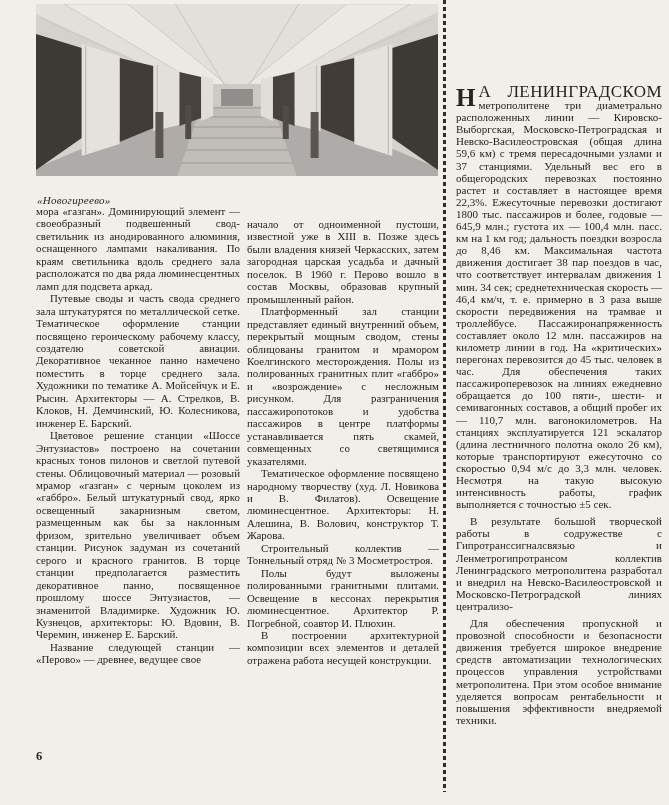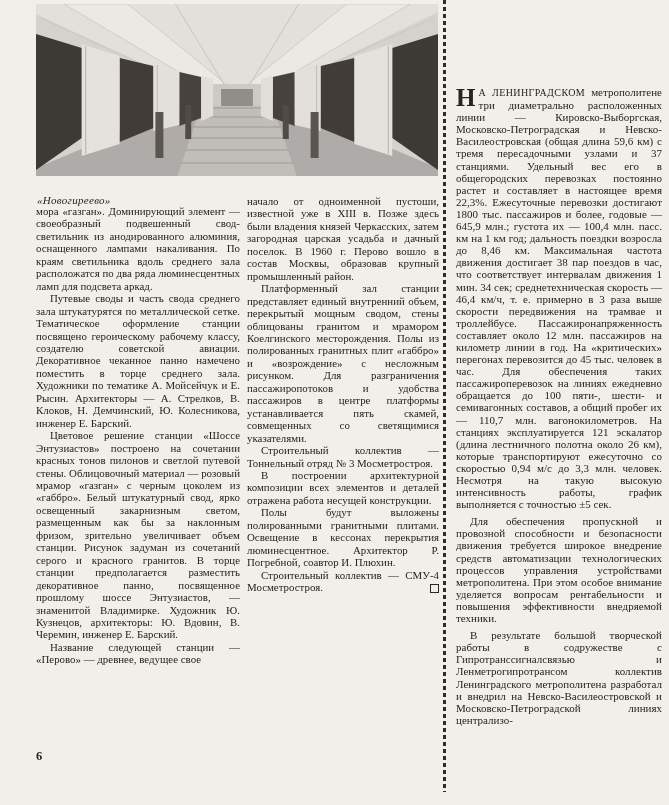--- a/index.html
+++ b/index.html
@@ -27,38 +27,38 @@
     font-style:italic;font-size:11px;letter-spacing:.3px;
   }
   .col{
     position:absolute;
     text-align:justify;
     overflow-wrap:break-word;
   }
   .col p{margin:0;}
   .col p.ind{text-indent:14px;}
   .col-left{left:36px;top:205px;width:204px;font-size:10.9px;line-height:12.45px;}
-  .col-mid{left:247px;top:195px;width:192px;font-size:10.9px;line-height:12.45px;}
+  .col-mid{left:247px;top:218px;width:192px;font-size:10.9px;line-height:12.45px;}
   .col-right{left:456px;top:86px;width:206px;font-size:11px;line-height:12.1px;}
   .col-right p.gap{margin-top:5px;}
   .divider{
     position:absolute;left:443px;top:0;width:3px;height:792px;
     background:repeating-linear-gradient(
       to bottom,
       var(--divider) 0px, var(--divider) 4px,
       transparent 4px, transparent 7px);
   }
   .dropcap{
     float:left;
     font-weight:bold;
     font-size:25px;line-height:21px;
     padding:1px 3px 0 0;
   }
   .lead{
-    font-size:10px;
+    font-size:17px;
     letter-spacing:.4px;
   }
   .endmark{
     float:right;
     width:7px;height:7px;
     border:1.4px solid #2a2825;
     margin-top:3px;
     background:transparent;
   }
   .page-number{
@@ -131,34 +131,31 @@
   <div class="col col-left">
     <p>мора «газган». Доминирующий элемент — своеобразный подвешенный свод-светильник из анодированного алюминия, оснащенного лампами накаливания. По краям светильника вдоль среднего зала расположатся по два ряда люминесцентных ламп для подсвета аркад.</p>
     <p class="ind">Путевые своды и часть свода среднего зала штукатурятся по металлической сетке. Тематическое оформление станции посвящено героическому рабочему классу, создателю советской авиации. Декоративное чеканное панно намечено поместить в торце среднего зала. Художники по тематике А. Мойсейчук и Е. Рысин. Архитекторы — А. Стрелков, В. Клоков, Н. Демчинский, Ю. Колесникова, инженер Е. Барский.</p>
     <p class="ind">Цветовое решение станции «Шоссе Энтузиастов» построено на сочетании красных тонов пилонов и светлой путевой стены. Облицовочный материал — розовый мрамор «газган» с черным цоколем из «габбро». Белый штукатурный свод, ярко освещенный закарнизным светом, размещенным как бы за наклонным фризом, зрительно увеличивает объем станции. Рисунок задуман из сочетаний серого и красного гранитов. В торце станции предполагается разместить декоративное панно, посвященное прошлому шоссе Энтузиастов, — знаменитой Владимирке. Художник Ю. Кузнецов, архитекторы: Ю. Вдовин, В. Черемин, инженер Е. Барский.</p>
     <p class="ind">Название следующей станции — «Перово» — древнее, ведущее свое</p>
   </div>
 
   <div class="col col-mid">
     <p>начало от одноименной пустоши, известной уже в XIII в. Позже здесь были владения князей Черкасских, затем загородная царская усадьба и дачный поселок. В 1960 г. Перово вошло в состав Москвы, образовав крупный промышленный район.</p>
     <p class="ind">Платформенный зал станции представляет единый внутренний объем, перекрытый мощным сводом, стены облицованы гранитом и мрамором Коелгинского месторождения. Полы из полированных гранитных плит «габбро» и «возрождение» с несложным рисунком. Для разграничения пассажиропотоков и удобства пассажиров в центре платформы устанавливается пять скамей, совмещенных со светящимися указателями.</p>
+    <p class="ind">Тематическое оформление посвящено народному творчеству (худ. Л. Новикова и В. Филатов). Освещение люминесцентное. Архитекторы: Н. Алешина, В. Волович, конструктор Т. Жарова.</p>
     <p class="ind">Строительный коллектив — Тоннельный отряд № 3 Мосметростроя.</p>
+    <p class="ind">Полы будут выложены полированными гранитными плитами. Освещение в кессонах перекрытия люминесцентное. Архитектор Р. Погребной, соавтор И. Плюхин.</p>
     <p class="ind">В построении архитектурной композиции всех элементов и деталей отражена работа несущей конструкции.</p>
-    <p class="ind">Полы будут выложены полированными гранитными плитами. Освещение в кессонах перекрытия люминесцентное. Архитектор Р. Погребной, соавтор И. Плюхин.</p>
-    <p class="ind">
-      <span>Строительный коллектив — СМУ-4 Мосметростроя.</span>
-      <span class="endmark"></span>
-    </p>
   </div>
 
   <div class="divider"></div>
 
   <div class="col col-right">
     <p>
       <span class="dropcap">Н</span><span class="lead">А ЛЕНИНГРАДСКОМ </span><span>метрополитене три диаметрально расположенных линии — Кировско-Выборгская, Московско-Петроградская и Невско-Василеостровская (общая длина 59,6 км) с тремя пересадочными узлами и 37 станциями. Удельный вес его в общегородских перевозках постоянно растет и составляет в настоящее время 22,3%. Ежесуточные перевозки достигают 1800 тыс. пассажиров и более, годовые — 645,9 млн.; густота их — 100,4 млн. пасс. км на 1 км год; дальность поездки возросла до 8,46 км. Максимальная частота движения достигает 38 пар поездов в час, что соответствует интервалам движения 1 мин. 34 сек; среднетехническая скорость — 46,4 км/ч, т. е. примерно в 3 раза выше скорости передвижения на трамвае и троллейбусе. Пассажиронапряженность составляет около 12 млн. пассажиров на километр линии в год. На «критических» перегонах перевозится до 45 тыс. человек в час. Для обеспечения таких пассажироперевозок на линиях ежедневно обращается до 100 пяти-, шести- и семивагонных составов, а общий пробег их — 110,7 млн. вагонокилометров. На станциях эксплуатируется 121 эскалатор (длина лестничного полотна около 26 км), которые транспортируют ежесуточно со скоростью 0,94 м/с до 3,3 млн. человек. Несмотря на такую высокую интенсивность работы, график выполняется с точностью ±5 сек.</span>
     </p>
+    <p class="ind gap">В результате большой творческой работы в содружестве с Гипротранссигналсвязью и Ленметрогипротрансом коллектив Ленинградского метрополитена разработал и внедрил на Невско-Василеостровской и Московско-Петроградской линиях централизо-</p>
     <p class="ind gap">Для обеспечения пропускной и провозной способности и безопасности движения требуется широкое внедрение средств автоматизации технологических процессов управления устройствами метрополитена. При этом особое внимание уделяется вопросам рентабельности и повышения эффективности внедряемой техники.</p>
-    <p class="ind gap">В результате большой творческой работы в содружестве с Гипротранссигналсвязью и Ленметрогипротрансом коллектив Ленинградского метрополитена разработал и внедрил на Невско-Василеостровской и Московско-Петроградской линиях централизо-</p>
   </div>
 
   <div class="page-number">6</div>
 
 </div>
 
 </body></html>

